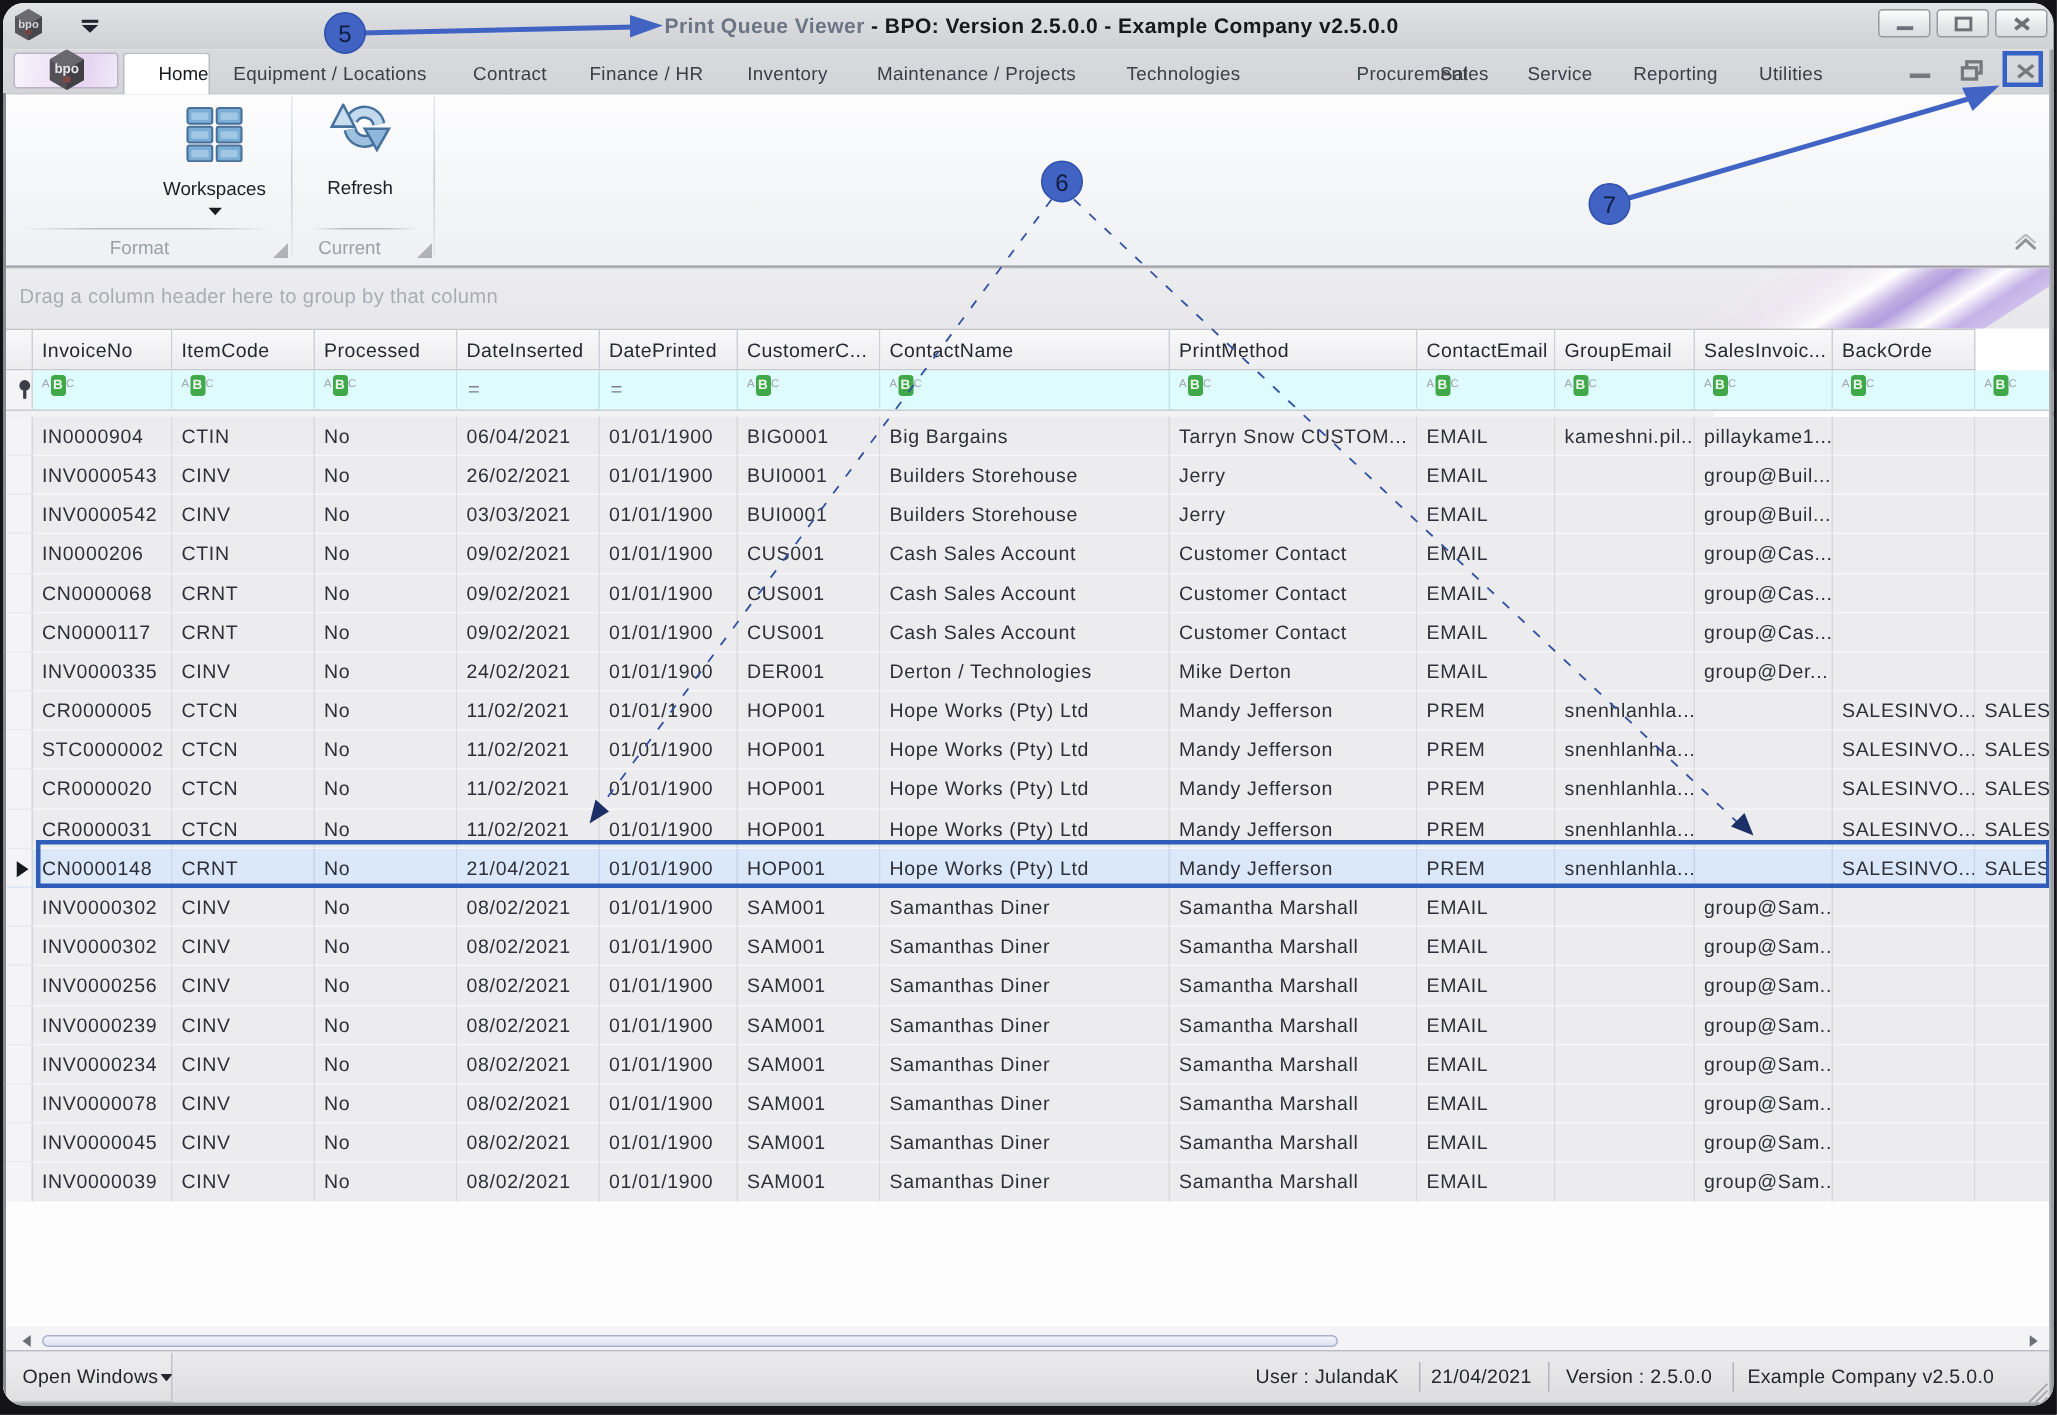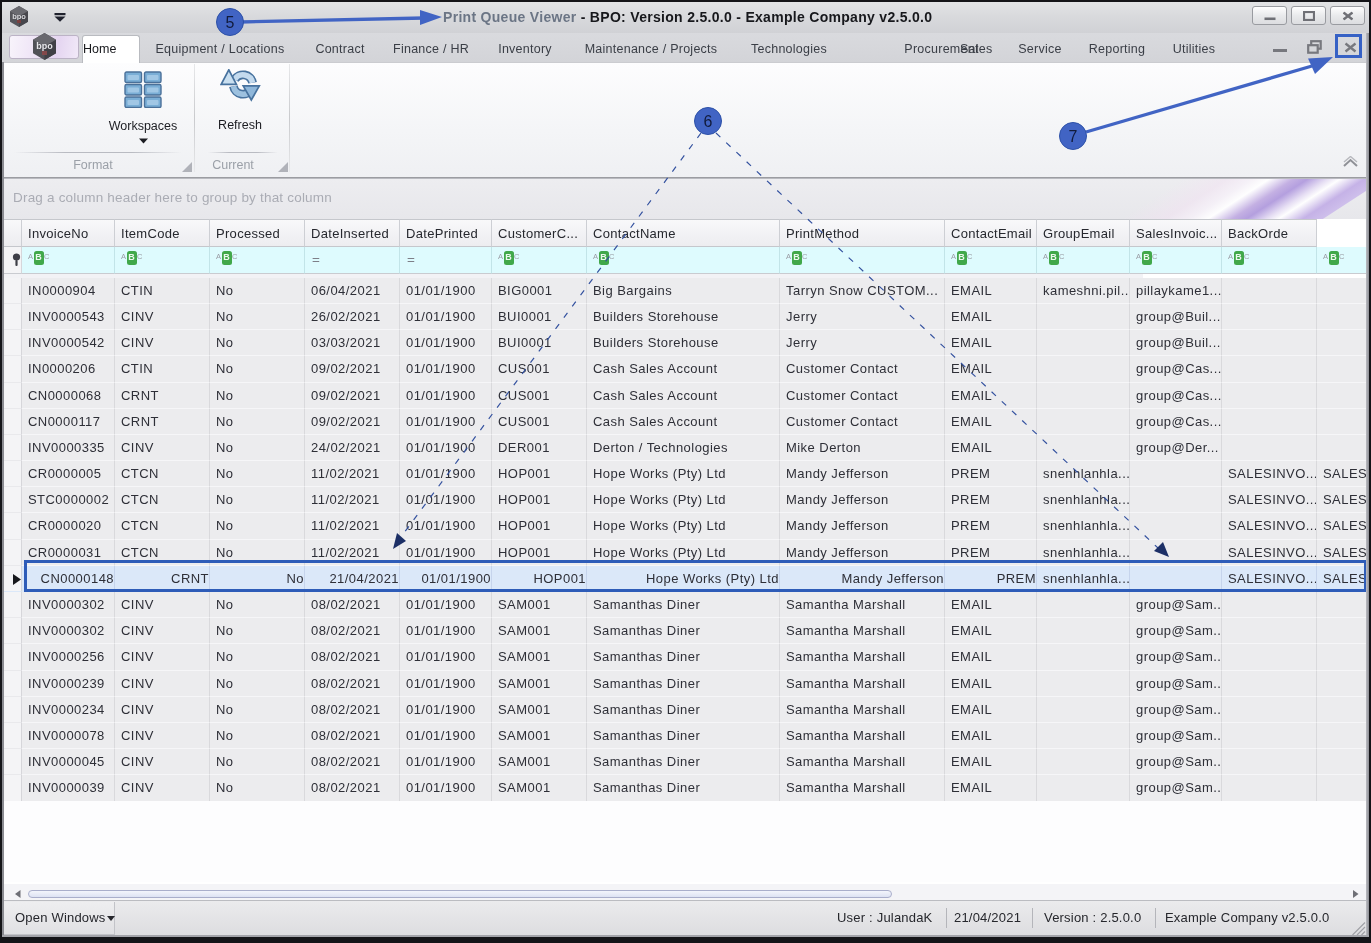--- a/index.html
+++ b/index.html
@@ -1,53 +1,53 @@
 <!DOCTYPE html>
 <html><head><meta charset="utf-8"><title>Print Queue Viewer</title><style>
 *{margin:0;padding:0;box-sizing:border-box}
 html,body{width:1371px;height:943px;overflow:hidden;background:#101014;font-family:"Liberation Sans",sans-serif;}
 #win{position:absolute;left:0;top:0;width:1371px;height:943px;background:#141418;}
-#inner{position:absolute;left:2px;top:2px;width:1367px;height:935px;background:#fff;overflow:hidden;}
+#inner{position:absolute;left:2px;top:2px;width:1367px;height:935px;background:#fff;overflow:hidden;border-radius:14px;}
 
 #titlebar{position:absolute;left:0;top:0;width:1367px;height:31px;
  background:linear-gradient(#e2e3e5,#d9dadd 45%,#d0d1d5);}
 #title{position:absolute;left:441px;top:0;width:940px;height:31px;line-height:31px;text-align:left;
  font-size:14px;font-weight:bold;color:#17181c;letter-spacing:0.3px;white-space:nowrap;}
 #title .pq{color:#6b7585;}
 .wbtn{position:absolute;top:4px;width:35px;height:19px;border:1px solid #999ba0;border-radius:3px;
  background:linear-gradient(#fefefe,#e9eaec 50%,#dcdde0);}
 .wbtn svg{position:absolute;left:50%;top:50%;transform:translate(-50%,-50%)}
 
 #tabrow{position:absolute;left:0;top:31px;width:1367px;height:29px;
  background:linear-gradient(#d9dade,#d3d4d8);}
 #appbtn{position:absolute;left:7px;top:2px;width:70px;height:24px;border:1px solid #bcb3c6;border-radius:3px;
  background:linear-gradient(100deg,#f8f4fb,#eee3f6 40%,#e5d6f1 70%,#f1e9f8);}
 .tab{position:absolute;top:3px;height:26px;line-height:26px;font-size:12.5px;color:#3a3e46;text-align:center;letter-spacing:0.25px;}
 #tabhome{position:absolute;left:80px;top:2px;width:58px;height:28px;line-height:27px;background:#fff;z-index:3;
- border:1px solid #b9bbc0;border-bottom:none;border-radius:3px 3px 0 0;text-align:left;font-size:12.5px;color:#17181c;}
+ border:1px solid #b9bbc0;border-bottom:none;border-radius:3px 3px 0 0;text-align:right;font-size:12.5px;color:#17181c;}
 
 #ribbon{position:absolute;left:0;top:60px;width:1367px;height:116px;
  background:linear-gradient(#fdfdfe,#f4f5f7 60%,#eff0f3);border-bottom:1px solid #9b9ca1;box-shadow:inset 0 1px 0 #cbccd0;}
 .rbtn{position:absolute;top:3px;text-align:center;font-size:12.5px;color:#1c1d22;}
 .rgroup{position:absolute;bottom:2px;text-align:center;font-size:12.5px;color:#9ba0a8;}
 .gline{position:absolute;height:1px;background:linear-gradient(90deg,rgba(170,172,178,0),#b9bbc2 30%,#b9bbc2 70%,rgba(170,172,178,0));}
 .gsep{position:absolute;top:2px;width:1px;height:108px;background:linear-gradient(#e7e8ea,#c9cacd 50%,#e7e8ea);}
 .launcher{position:absolute;width:10px;height:10px;}
 
 #grouppanel{position:absolute;left:0;top:176px;width:1367px;height:41px;
  background:linear-gradient(#ededf0,#e7e7eb);border-top:1px solid #b9bac0;}
 #gptext{position:absolute;left:11px;top:11px;font-size:13.5px;color:#aaacb4;letter-spacing:0.2px;}
 #gtable{position:absolute;left:0;top:217px;width:1141px;}
 .grow{display:grid;grid-template-columns:20px 93px 95px 95px 95px 92px 95px 193px 165px 92px 93px 92px 95px 52px;}
 .hc{height:28px;background:linear-gradient(#f9f9fa,#f1f1f4 60%,#ededf0);border-right:1px solid #cdcfd4;border-top:1px solid #c5c7cc;border-bottom:1px solid #c5c7cc;
  font-size:13px;color:#26282e;line-height:27px;padding-left:6px;white-space:nowrap;overflow:hidden;letter-spacing:0.3px;}
 .fc{height:27px;background:#defbfe;border-right:1px solid #c2e4e8;border-bottom:1px solid #c9cbd0;overflow:hidden;white-space:nowrap;}
 .dc{height:26.2px;background:#ececee;border-right:1px solid #d9d9dc;border-bottom:1px solid #f6f6f8;
  font-size:13px;color:#2e2f37;line-height:26px;padding-left:6px;white-space:nowrap;overflow:hidden;letter-spacing:0.45px;}
-.sel .dc{background:#dbe8f9;border-right:1px solid #c6d4ec;border-bottom:1px solid #dbe8f9;text-align:right;}
+.sel .dc{background:#dbe8f9;border-right:1px solid #c6d4ec;border-bottom:1px solid #dbe8f9;}
 #selbox{position:absolute;left:24px;top:560px;width:1343px;height:32px;border:3px solid #2e5cb8;}
 #belowgrid{position:absolute;left:0;top:799px;width:1367px;height:81px;background:#fdfdfe;}
 
 #hscroll{position:absolute;left:0;top:882px;width:1367px;height:16px;background:#f4f4f7;}
 #hthumb{position:absolute;left:26px;top:6px;width:864px;height:8px;border:1px solid #a9aecb;border-radius:4.5px;
  background:linear-gradient(#f3f5fc,#dde2f3);}
 
 #statusbar{position:absolute;left:0;top:898px;width:1367px;height:37px;border-top:1px solid #bbbcc1;
  background:linear-gradient(#ebebed,#dcdcdf);}
 #openwin{position:absolute;left:0px;top:1px;width:113px;height:33px;border-right:1px solid #c2c3c8;border-bottom:1px solid #c2c3c8;

